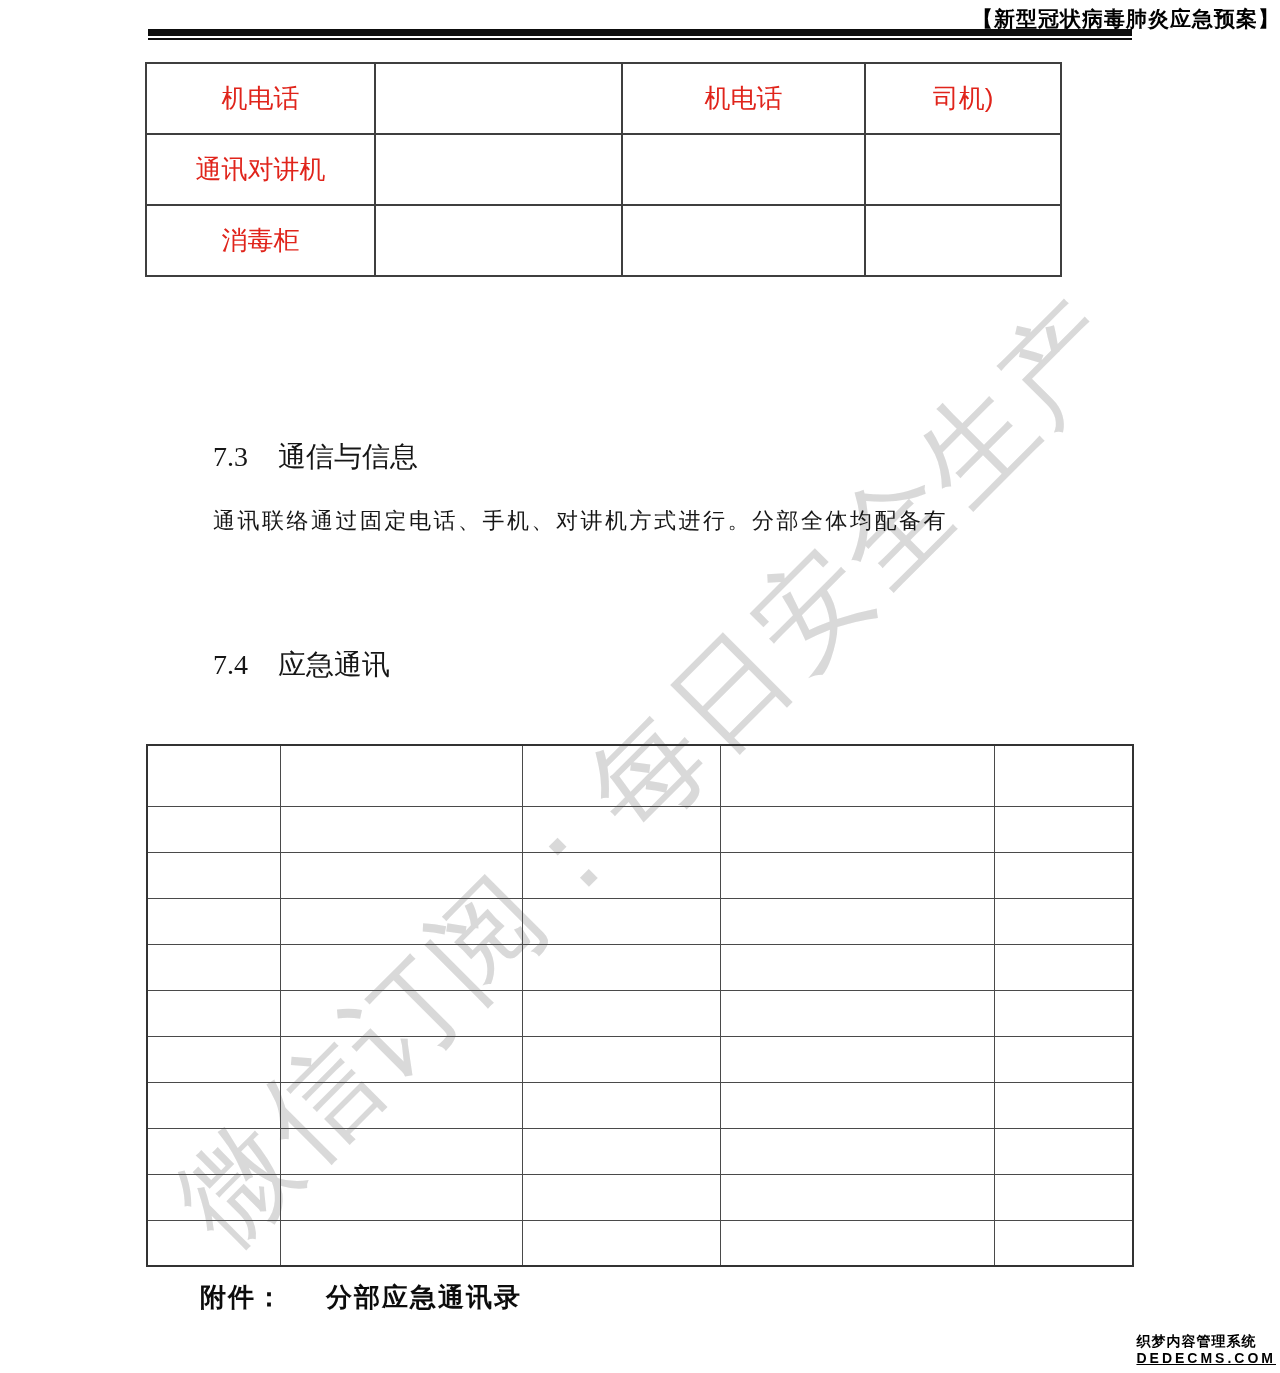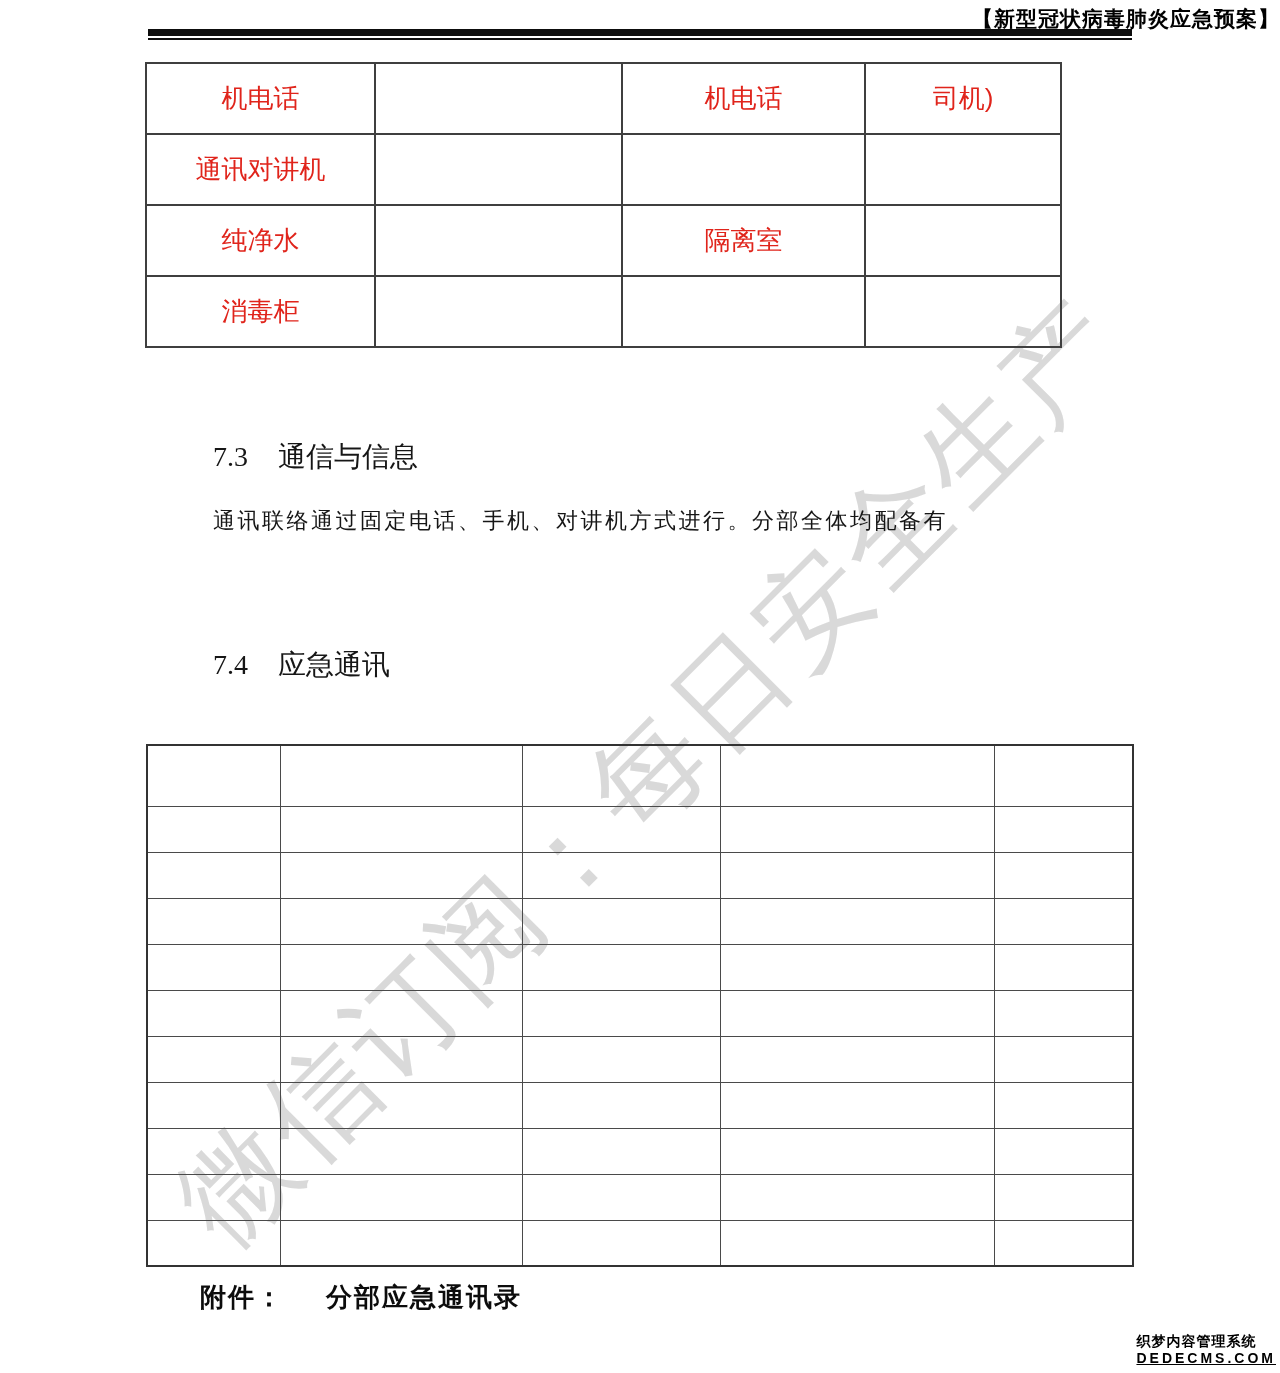--- a/index.html
+++ b/index.html
@@ -110,26 +110,20 @@
           <td>机电话</td>
           <td>司机)</td>
         </tr>
         <tr>
           <td>通讯对讲机</td>
           <td></td>
           <td></td>
           <td></td>
         </tr>
         <tr>
-          <td>纯净水</td>
-          <td></td>
-          <td>隔离室</td>
-          <td></td>
-        </tr>
-        <tr>
           <td>消毒柜</td>
           <td></td>
           <td></td>
           <td></td>
         </tr>
       </tbody>
     </table>
 
     <div class="sec-heading" id="sec73">
       <span class="sec-num">7.3</span><span>通信与信息</span>

